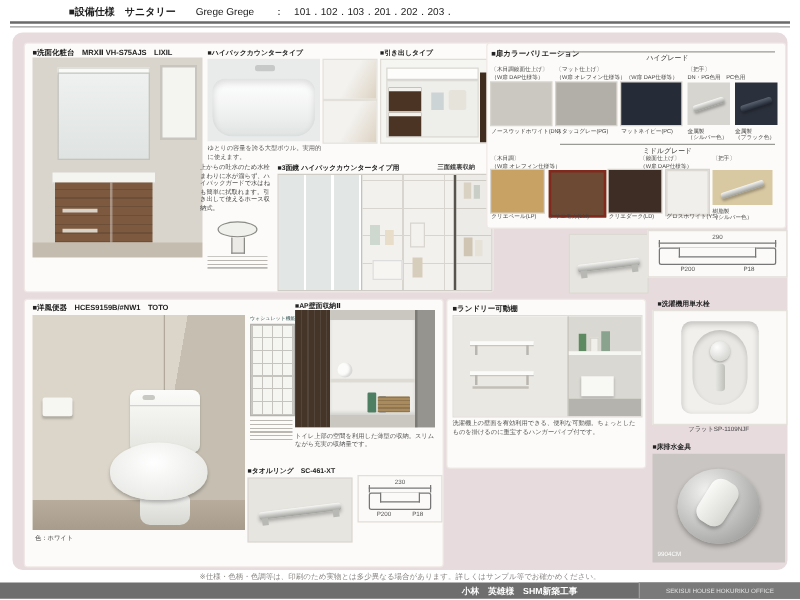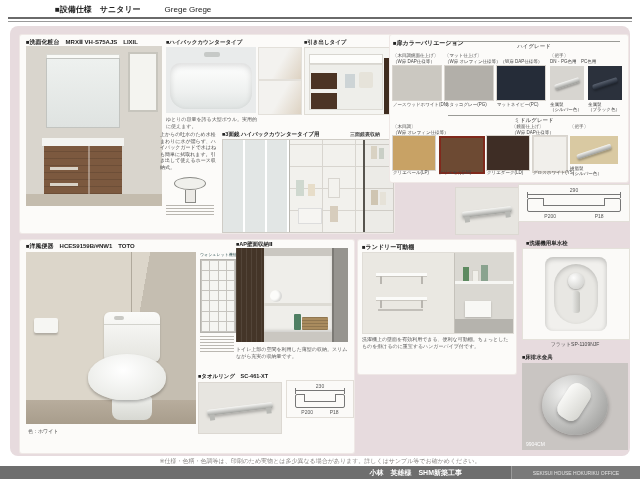--- a/index.html
+++ b/index.html
@@ -1,21 +1,21 @@
 <!DOCTYPE html>
 <html><head>
 <meta charset="utf-8">
 <style>
   html,body{margin:0;padding:0;background:#fff;}
   .page{position:relative;width:640px;height:480px;background:#fff;overflow:hidden;
         font-family:"Liberation Sans","DejaVu Sans",sans-serif;color:#333;}
   .abs{position:absolute;}
 
   
-  .hdr{position:absolute;top:4px;left:55px;display:flex;gap:24px;font-size:8px;color:#222;align-items:baseline;}
+  .hdr{position:absolute;top:4px;left:55px;display:flex;gap:16px;font-size:8px;color:#222;align-items:baseline;}
   .hdr .t{font-weight:bold;}
   .rule{position:absolute;left:8px;right:8px;top:17px;height:2px;border-top:2px solid #6a6a6a;border-bottom:1px solid #9a9a9a;}
 
   
   .main{position:absolute;left:10px;top:26px;width:620px;height:430px;background:#e7dbde;border-radius:8px;}
 
   .panel{position:absolute;background:#fcfbf9;border-radius:2px;box-shadow:0 0 0 1px #efe8e6;}
   .p-top{left:20px;top:35px;width:374px;height:198px;}
   .p-color{left:390px;top:35px;width:238px;height:147px;}
   .p-toilet{left:20px;top:240px;width:334px;height:213px;}
@@ -180,20 +180,21 @@
            display:flex;align-items:center;justify-content:center;color:#e2e2e2;font-size:5px;white-space:nowrap;}
 </style>
 </head>
 <body>
 
 <div class="page">
 
   <div class="hdr">
     <span class="t">■設備仕様　サニタリー</span>
     <span>Grege Grege</span>
+    <span>：　101．102．103．201．202．203．</span>
   </div>
   <div class="rule"></div>
 
   <div class="main"></div>
 
   <div class="panel p-top">
     <div class="abs lbl" style="left:6px;top:3px;">■洗面化粧台　MRXⅡ VH-S75AJS　LIXIL</div>
 
     <div class="abs v-photo">
       <div class="v-window"></div>

